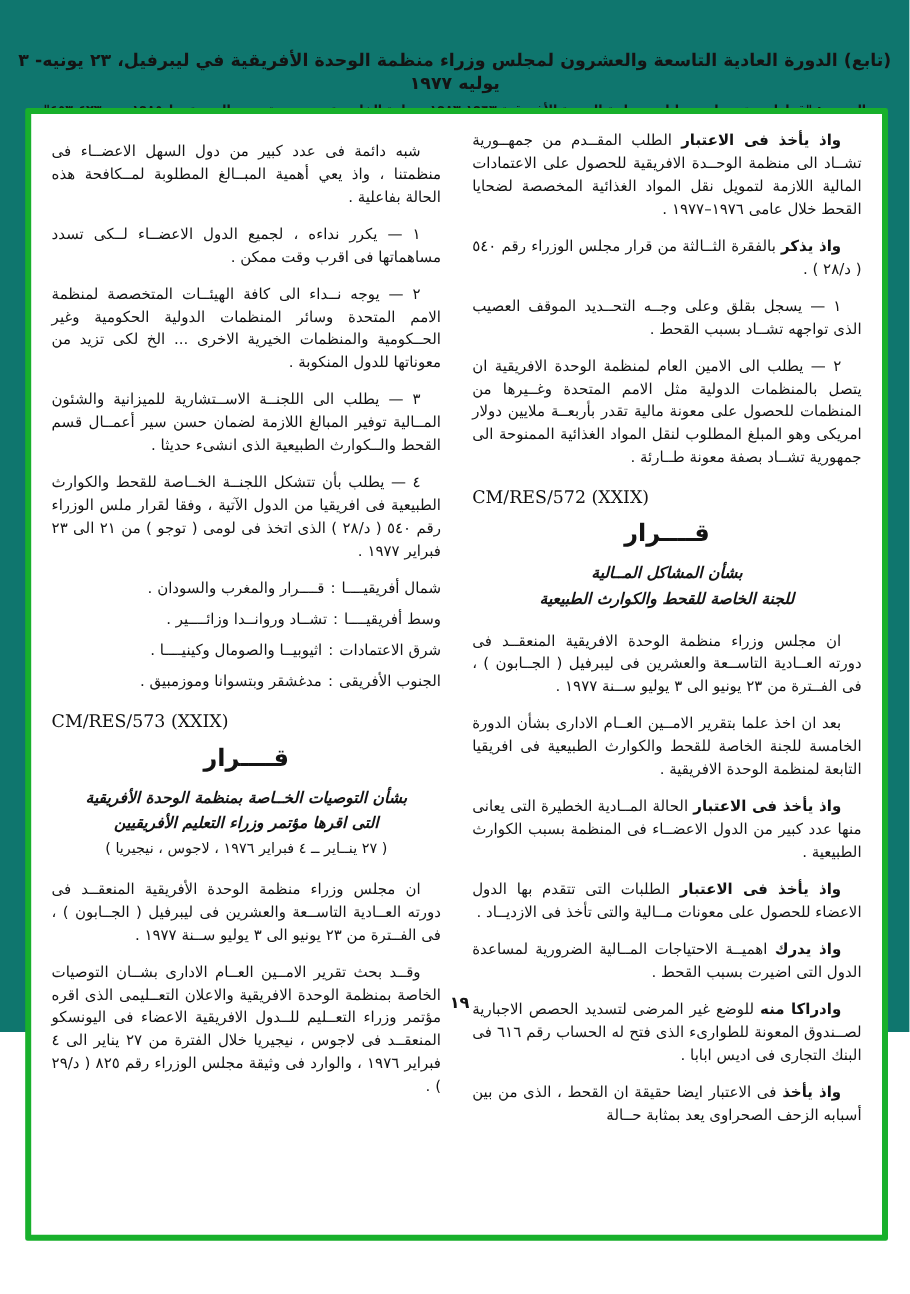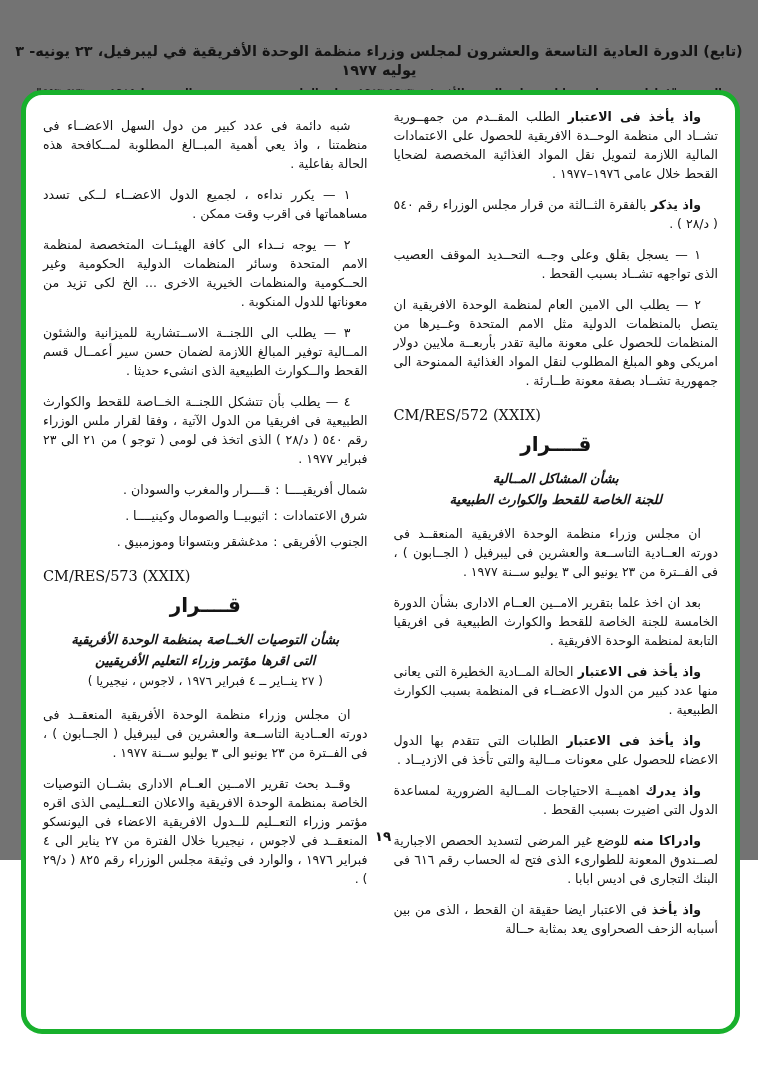--- a/index.html
+++ b/index.html
@@ -4,33 +4,33 @@
 <style>
   * { box-sizing: border-box; }
   html, body { margin: 0; padding: 0; }
   body {
     width: 758px; height: 1078px;
     background: #ffffff;
     font-family: "DejaVu Sans", sans-serif;
     color: #141414;
     overflow: hidden;
   }
-  .page { position: relative; width: 758px; height: 860px; background:#737373; }
+  .page { position: relative; width: 758px; height: 860px; background:#0f766e; }
 
   
   .hdr { direction: rtl; text-align: center; padding-top: 42px; }
   .hdr-title { font-weight: bold; font-size: 14.5px; line-height: 19px; letter-spacing: 0; }
   .hdr-source { font-weight: bold; font-size: 10.5px; line-height: 15px; margin-top: 5px; }
 
   
   .content-box {
     position: absolute; left: 21px; top: 90px;
     width: 719px; height: 944px;
     border: 5px solid #18b02c;
-    border-radius: 21px;
+    border-radius: 2px;
     padding: 12px 17px 10px 17px;
     display: flex; direction: rtl; gap: 26px;
     overflow: hidden;
     background: #fff;
   }
   .col {
     flex: 1 1 0; min-width: 0;
     direction: rtl; text-align: justify;
     font-size: 12.5px; line-height: 19px;
   }
@@ -95,20 +95,21 @@
         <p class="para"><b>واذ يأخذ</b> فى الاعتبار ايضا حقيقة ان القحط ، الذى من بين أسبابه الزحف الصحراوى يعد بمثابة حــالة</p>
       </div>
     <div class="col col-left" id="col-left">
         <p class="para">شبه دائمة فى عدد كبير من دول السهل الاعضــاء فى منظمتنا ، واذ يعي أهمية المبــالغ المطلوبة لمــكافحة هذه الحالة بفاعلية .</p>
         <p class="para">١ — يكرر نداءه ، لجميع الدول الاعضــاء لــكى تسدد مساهماتها فى اقرب وقت ممكن .</p>
         <p class="para">٢ — يوجه نــداء الى كافة الهيئــات المتخصصة لمنظمة الامم المتحدة وسائر المنظمات الدولية الحكومية وغير الحــكومية والمنظمات الخيرية الاخرى ... الخ لكى تزيد من معوناتها للدول المنكوبة .</p>
         <p class="para">٣ — يطلب الى اللجنــة الاســتشارية للميزانية والشئون المــالية توفير المبالغ اللازمة لضمان حسن سير أعمــال قسم القحط والــكوارث الطبيعية الذى انشىء حديثا .</p>
         <p class="para">٤ — يطلب بأن تتشكل اللجنــة الخــاصة للقحط والكوارث الطبيعية فى افريقيا من الدول الآتية ، وفقا لقرار ملس الوزراء رقم ٥٤٠ ( د/٢٨ ) الذى اتخذ فى لومى ( توجو ) من ٢١ الى ٢٣ فبراير ١٩٧٧ .</p>
         <div class="regions">
           <p class="region-line"><span class="region-name">شمال أفريقيــــا</span><span class="region-sep">:</span><span class="region-value">قــــرار والمغرب والسودان .</span></p>
+          <p class="region-line"><span class="region-name">وسط أفريقيــــا</span><span class="region-sep">:</span><span class="region-value">تشــاد وروانــدا وزائــــير .</span></p>
           <p class="region-line"><span class="region-name">شرق الاعتمادات</span><span class="region-sep">:</span><span class="region-value">اثيوبيــا والصومال وكينيــــا .</span></p>
           <p class="region-line"><span class="region-name">الجنوب الأفريقى</span><span class="region-sep">:</span><span class="region-value">مدغشقر وبتسوانا وموزمبيق .</span></p>
         </div>
         <div class="ref">CM/RES/573 (XXIX)</div>
         <div class="res-title">قــــرار</div>
         <div class="subtitle">
           <span class="b">بشأن التوصيات الخــاصة بمنظمة الوحدة الأفريقية</span>
           <span class="b">التى اقرها مؤتمر وزراء التعليم الأفريقيين</span>
           <span class="n">( ٢٧ ينــاير ــ ٤ فبراير ١٩٧٦ ، لاجوس ، نيجيريا )</span>
         </div>

